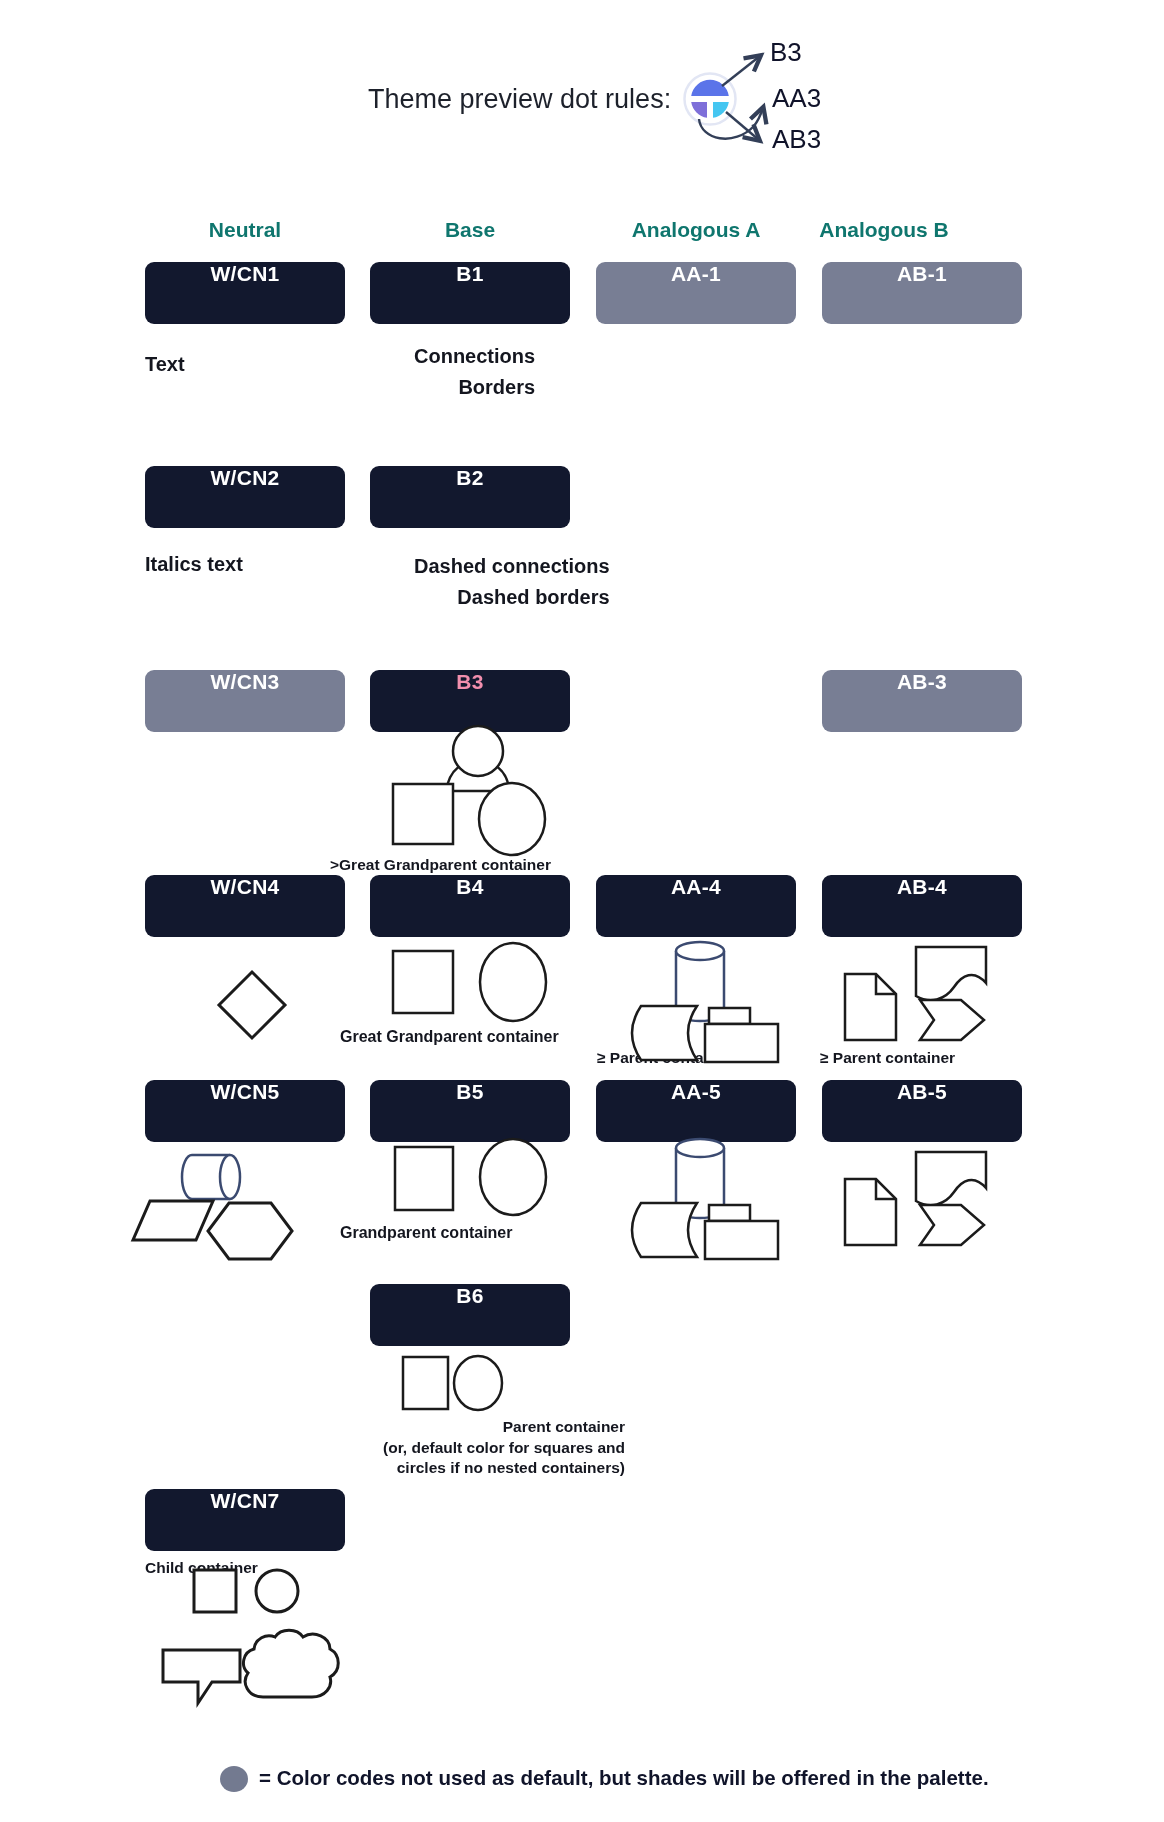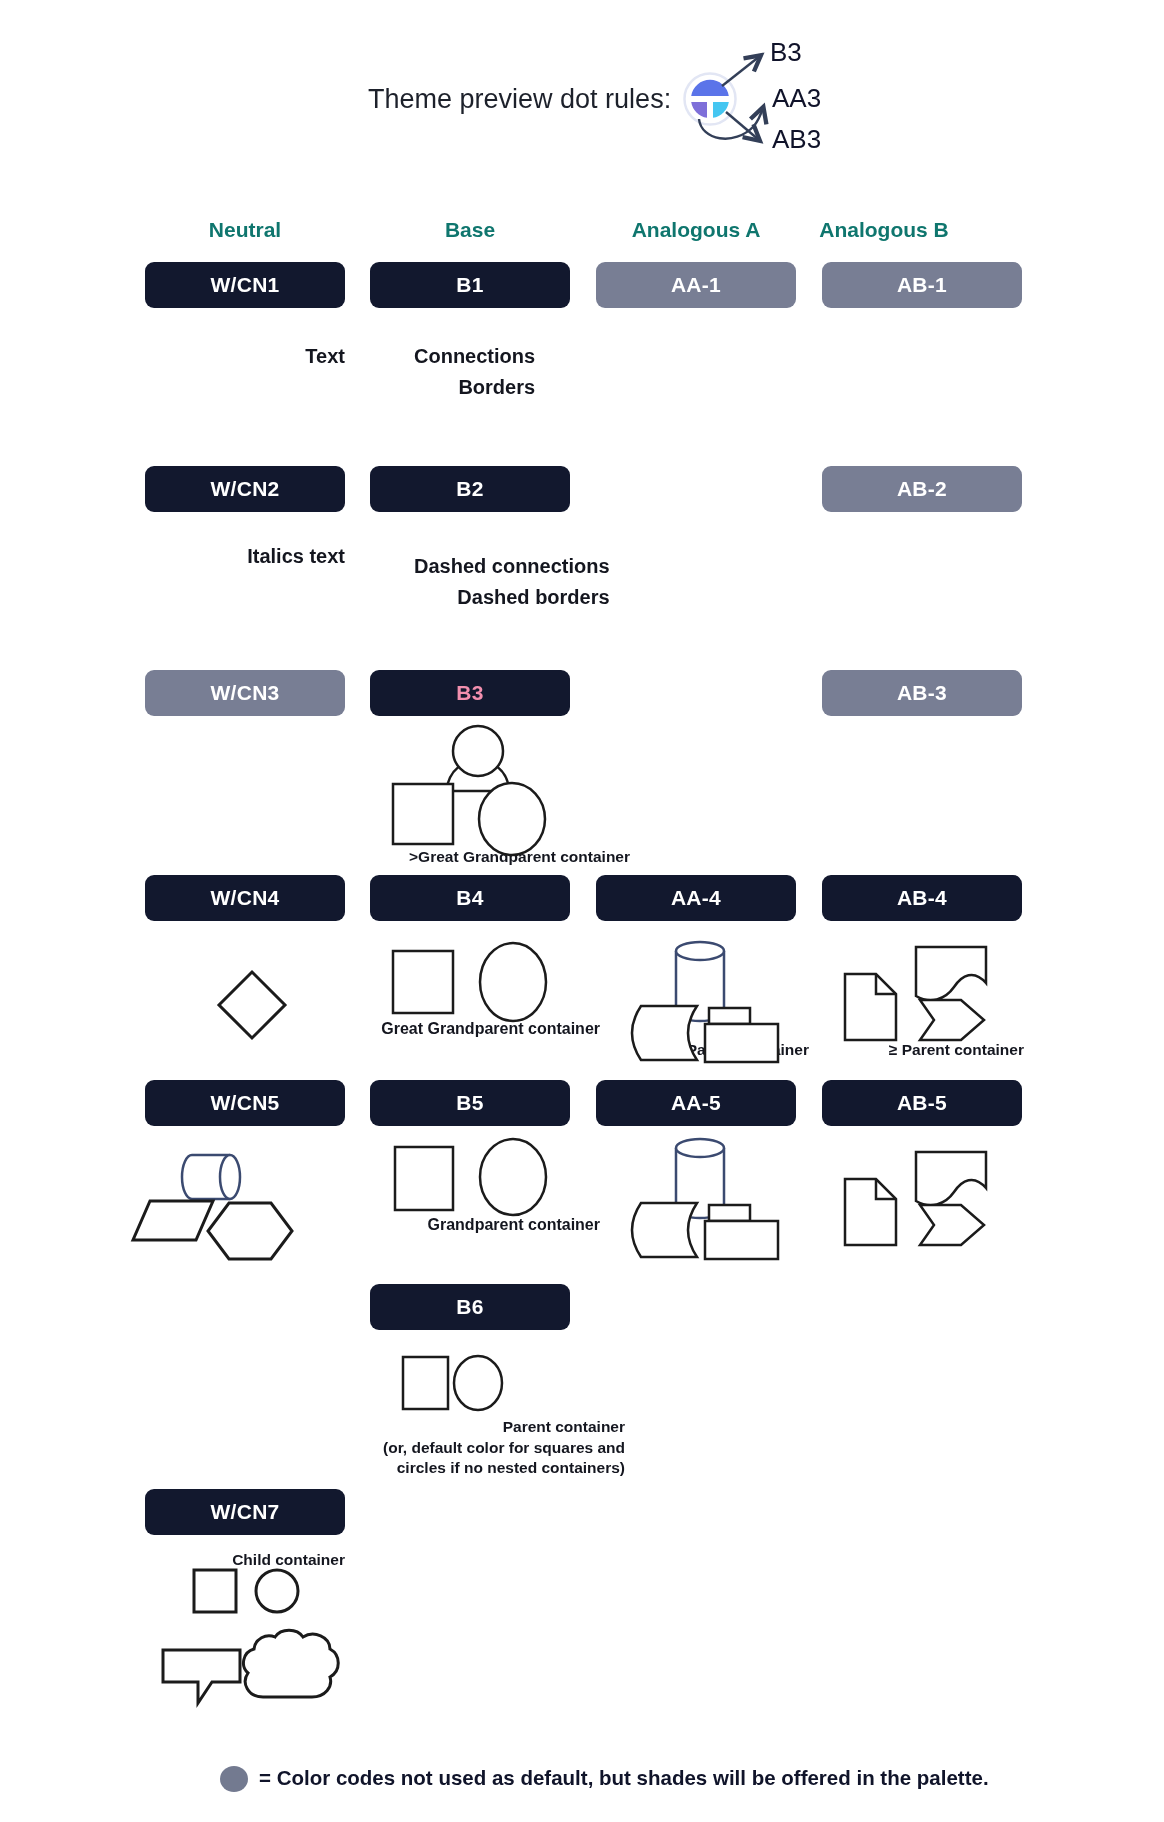--- a/index.html
+++ b/index.html
@@ -9,31 +9,31 @@
   }
   .title{
     position:absolute;left:368px;top:84px;font-size:27px;font-weight:500;
     color:#1d212b;white-space:nowrap;
   }
   .hdr{
     position:absolute;width:200px;top:218px;text-align:center;
     font-size:21px;font-weight:700;color:#0f766e;
   }
   .box{
-    position:absolute;width:200px;height:46px;border-radius:9px;
-    display:flex;align-items:center;justify-content:center;
+    position:absolute;width:200px;height:62px;border-radius:9px;
+    display:flex;justify-content:center;
     font-size:21px;font-weight:700;color:#ffffff;letter-spacing:.3px;
   }
   .box.dark{background:#12182e;}
   .box.gray{background:#787e94;}
   .box .pink{color:#f28fae;}
   .cap{position:absolute;font-weight:700;color:#14161f;text-align:right;}
   .cap.big{font-size:20px;line-height:31px;}
   .cap.small{font-size:15.5px;line-height:20.5px;}
-  .center{text-align:right;}
+  .center{text-align:left;margin-top:8px;}
   .w200{width:200px;}
   .legend-text{
     position:absolute;left:259px;top:1766px;font-size:20.5px;font-weight:700;
     white-space:nowrap;color:#10142a;
   }
   svg.overlay{position:absolute;left:0;top:0;pointer-events:none;}
   .shape{fill:#ffffff;stroke:#1b1b1b;stroke-width:2.5px;stroke-linejoin:miter;}
   .shape.thick{stroke-width:3px;}
   .shape.navy{stroke:#3b4a70;}
   .nofill{fill:none;}
@@ -70,23 +70,20 @@
     <span style="display:block">Connections</span>
     <span style="display:block">Borders</span>
   </div>
 
   <div class="box dark" style="left:145px;top:466px">
       <span>W/CN2</span>
     </div>
   <div class="box dark" style="left:370px;top:466px">
       <span>B2</span>
     </div>
-  <div class="box gray" style="left:822px;top:466px">
-      <span>AB-2</span>
-    </div>
 
   <div class="cap big center w200" style="left:145px;top:541px">Italics text</div>
   <div class="cap big" style="left:414px;top:551px">
     <span style="display:block">Dashed connections</span>
     <span style="display:block">Dashed borders</span>
   </div>
 
   <div class="box gray" style="left:145px;top:670px">
       <span>W/CN3</span>
     </div>

